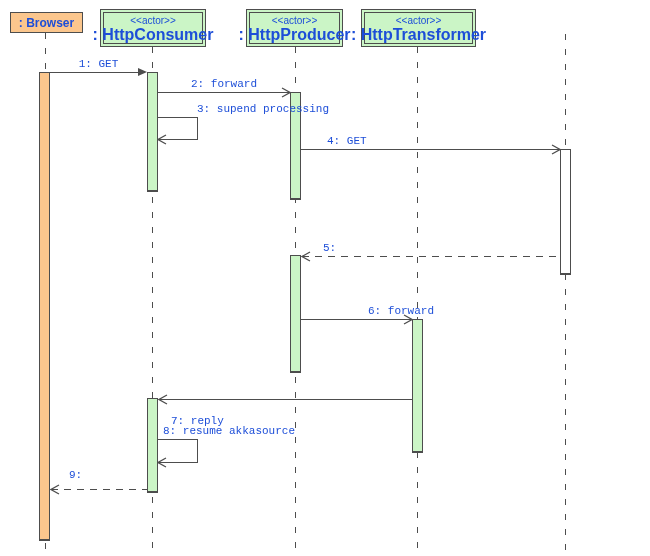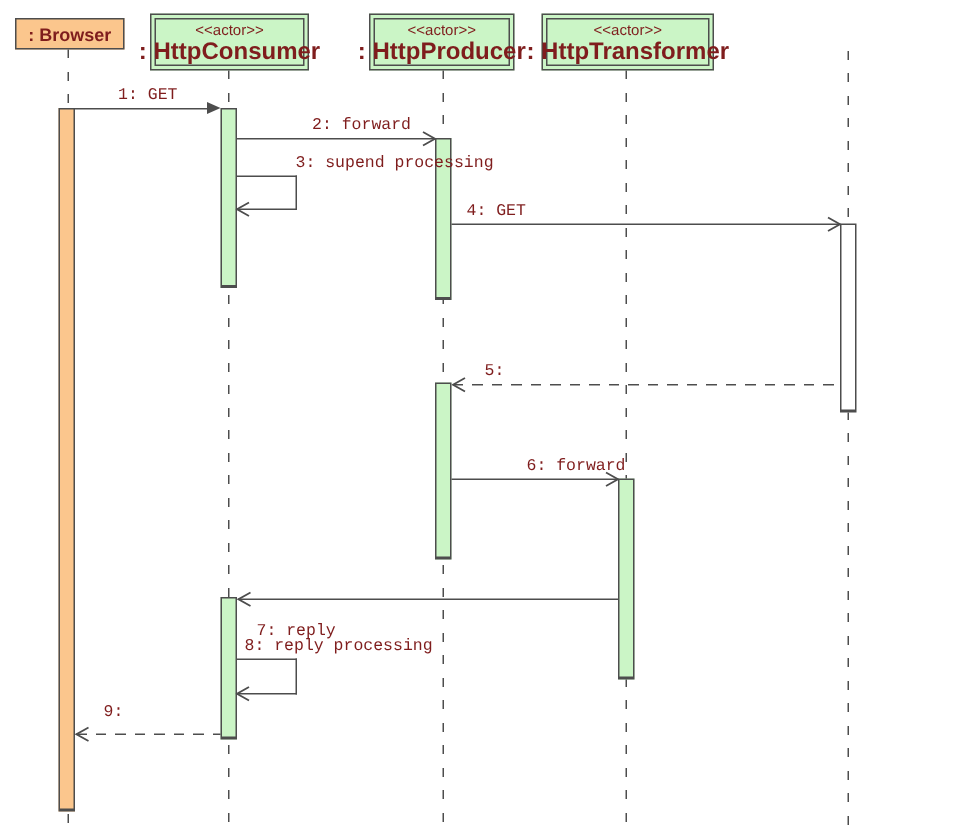--- a/index.html
+++ b/index.html
@@ -1,18 +1,18 @@
 <!DOCTYPE html>
 <html><head>
 <meta charset="utf-8">
 <style>
   html,body { margin:0; padding:0; background:#ffffff; }
   .stage {
     position:relative; width:650px; height:556px; background:#ffffff;
-    font-family:"Liberation Sans", sans-serif; color:#7f1d1d; overflow:hidden;
+    font-family:"Liberation Sans", sans-serif; color:#1d4ed8; overflow:hidden;
   }
   
   .hbox {
     position:absolute; border:1px solid #4d4d4d; background:#FBC68D;
     display:flex; align-items:center; justify-content:center;
     font-weight:bold; font-size:12px; white-space:nowrap;
   }
   .hbox.white { background:#ffffff; }
   .actorbox {
     position:absolute; border:1px solid #4d4d4d; background:#CBF5C6; padding:2px;
@@ -106,57 +106,57 @@
   <div class="act white" style="left:560px;top:149px;height:123px;"></div>
 
   <div class="mline" style="left:50px;top:72px;width:89px;"></div>
   <div class="tri-right" style="left:138px;top:68px;"></div>
   <div class="mlabel center" style="left:50px;top:58px;width:97px;">1: GET</div>
 
   <div class="mline" style="left:158px;top:92px;width:132px;"></div>
   <svg class="ah" style="left:281px;top:87px;" width="10" height="11" viewBox="0 0 10 11">
       <path d="M1,1 L9,5.5 L1,10"></path>
     </svg>
-  <div class="mlabel center" style="left:158px;top:78px;width:132px;margin-left:17px;">2: forward</div>
+  <div class="mlabel center" style="left:158px;top:78px;width:132px;">2: forward</div>
 
   <div class="loop" style="left:158px;top:117px;width:40px;height:23px;"></div>
   <svg class="ah" style="left:157px;top:134px;" width="10" height="11" viewBox="0 0 10 11">
       <path d="M9,1 L1,5.5 L9,10"></path>
     </svg>
   <div class="mlabel" style="left:161px;top:103px;margin-left:36px;">3: supend processing</div>
 
   <div class="mline" style="left:301px;top:149px;width:259px;"></div>
   <svg class="ah" style="left:551px;top:144px;" width="10" height="11" viewBox="0 0 10 11">
       <path d="M1,1 L9,5.5 L1,10"></path>
     </svg>
-  <div class="mlabel" style="left:311px;top:135px;">4: GET</div>
+  <div class="mlabel" style="left:327px;top:135px;">4: GET</div>
 
   <div class="mdash" style="left:302px;top:256px;width:258px;"></div>
   <svg class="ah" style="left:301px;top:251px;" width="10" height="11" viewBox="0 0 10 11">
       <path d="M9,1 L1,5.5 L9,10"></path>
     </svg>
   <div class="mlabel" style="left:323px;top:242px;">5:</div>
 
   <div class="mline" style="left:301px;top:319px;width:111px;"></div>
   <svg class="ah" style="left:403px;top:314px;" width="10" height="11" viewBox="0 0 10 11">
       <path d="M1,1 L9,5.5 L1,10"></path>
     </svg>
-  <div class="mlabel" style="left:312px;top:305px;padding-left:39px;">6: forward</div>
+  <div class="mlabel" style="left:329px;top:305px;padding-left:39px;">6: forward</div>
 
   <div class="mline" style="left:159px;top:399px;width:253px;"></div>
   <svg class="ah" style="left:158px;top:394px;" width="10" height="11" viewBox="0 0 10 11">
       <path d="M9,1 L1,5.5 L9,10"></path>
     </svg>
   <div class="mlabel" style="left:171px;top:385px;margin-top:30px;">7: reply</div>
 
   <div class="loop" style="left:158px;top:439px;width:40px;height:24px;"></div>
   <svg class="ah" style="left:157px;top:457px;" width="10" height="11" viewBox="0 0 10 11">
       <path d="M9,1 L1,5.5 L9,10"></path>
     </svg>
-  <div class="mlabel" style="left:163px;top:425px;">8: reply processing</div>
+  <div class="mlabel" style="left:163px;top:425px;">8: resume akkasource</div>
 
   <div class="mdash" style="left:51px;top:489px;width:96px;"></div>
   <svg class="ah" style="left:50px;top:484px;" width="10" height="11" viewBox="0 0 10 11">
       <path d="M9,1 L1,5.5 L9,10"></path>
     </svg>
   <div class="mlabel" style="left:69px;top:469px;">9:</div>
 
 </div>
 
 </body></html>

